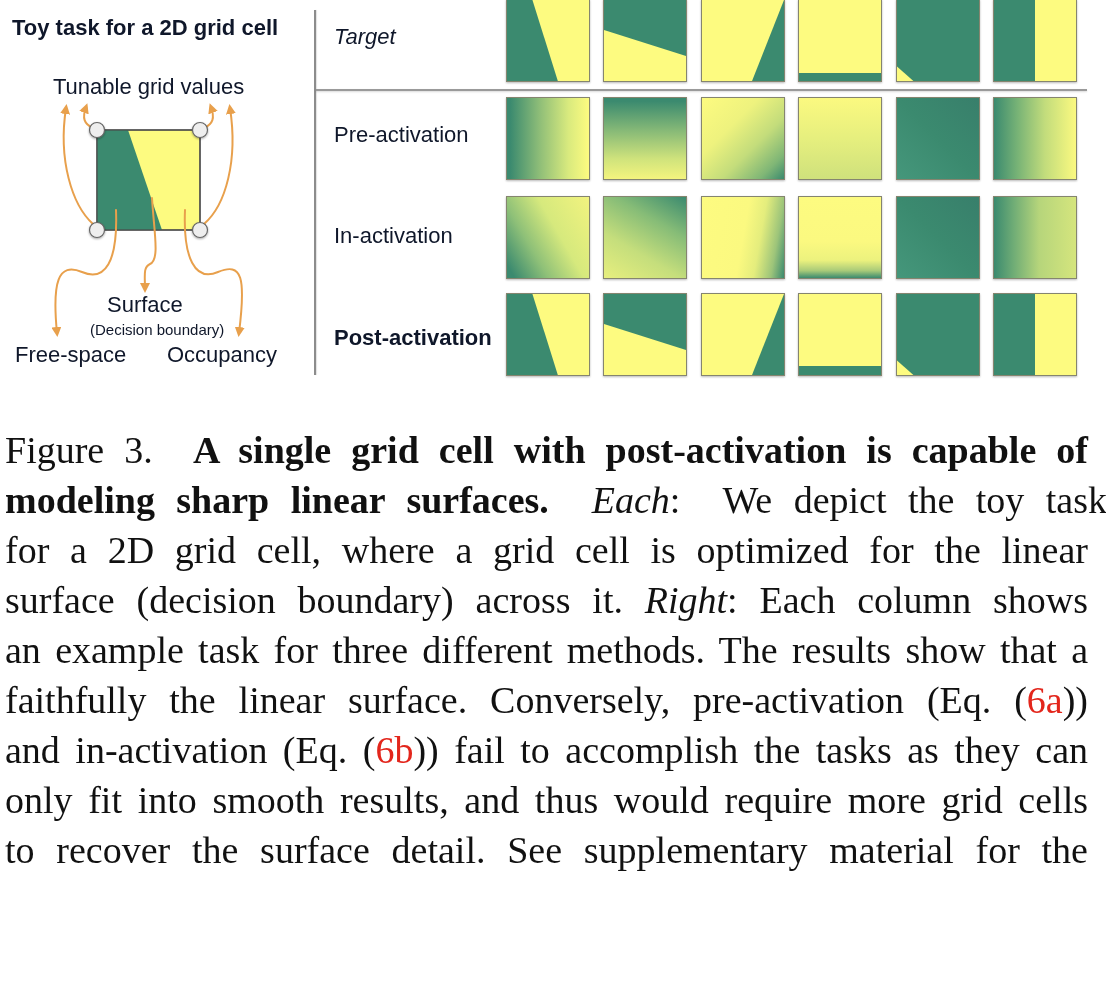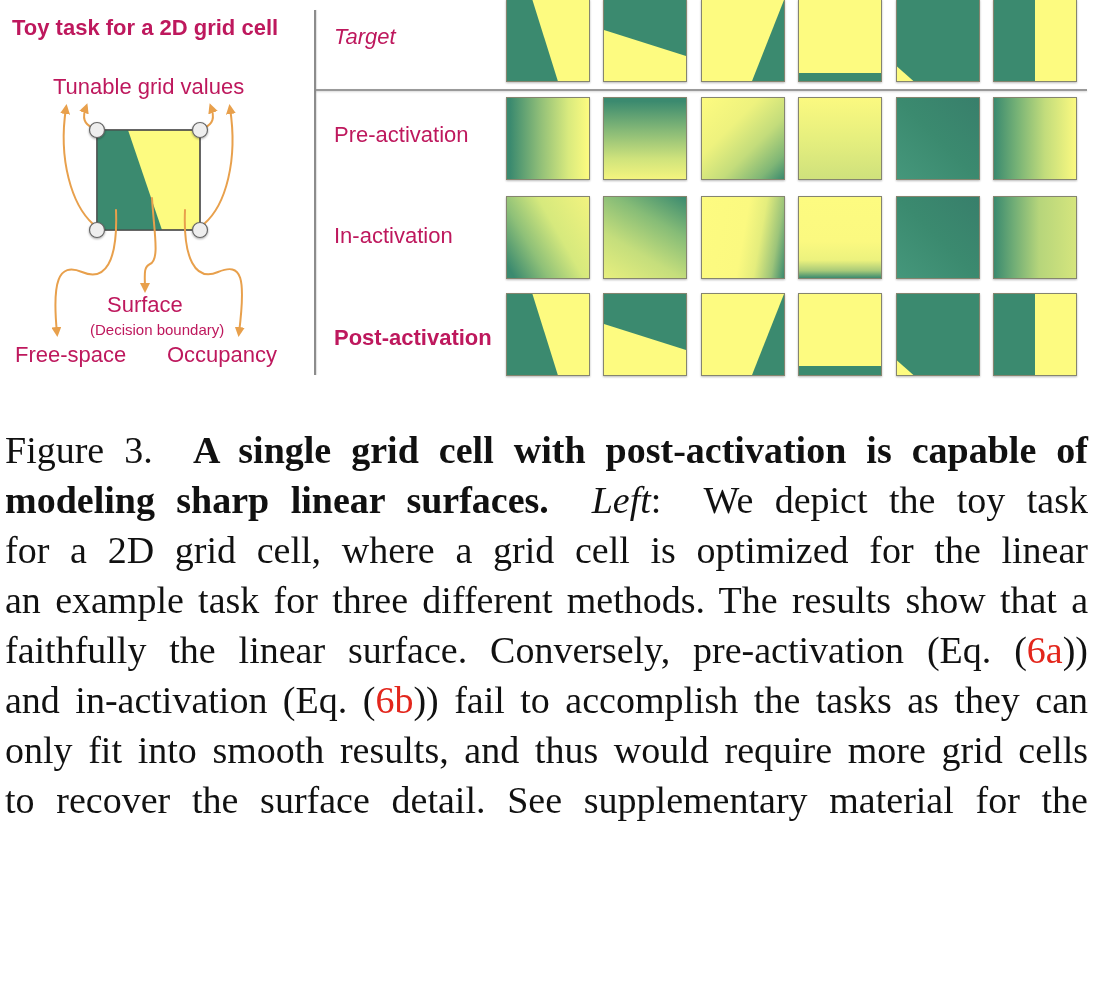--- a/index.html
+++ b/index.html
@@ -1,18 +1,18 @@
 <!DOCTYPE html>
 <html><head>
   <meta charset="utf-8">
   <style>
     html, body { margin: 0; padding: 0; background: #ffffff; }
     body { width: 1106px; height: 988px; position: relative; overflow: hidden; }
 
-    .sans { font-family: "Liberation Sans", "DejaVu Sans", sans-serif; color: #be185d; }
+    .sans { font-family: "Liberation Sans", "DejaVu Sans", sans-serif; color: #0f172a; }
     .lbl { position: absolute; font-size: 22px; line-height: 22px; white-space: nowrap; }
     .lbl.small { font-size: 15px; line-height: 15px; }
     .lbl.bold { font-weight: bold; }
 
     #left-svg { position: absolute; left: 0; top: 0; width: 310px; height: 385px; }
 
     .vdiv { position: absolute; left: 314px; top: 10px; width: 2px; height: 365px; background: #8c8c8c; box-shadow: 1px 0 1px rgba(0,0,0,0.12); }
     .hdiv { position: absolute; left: 316px; top: 89px; width: 771px; height: 2px; background: #9a9a9a; box-shadow: 0 1px 2px rgba(0,0,0,0.15); }
 
     .tile-row { position: absolute; left: 506px; display: flex; gap: 13.4px; }
@@ -210,20 +210,21 @@
           <svg viewBox="0 0 100 100" preserveAspectRatio="none">
             <polygon points="0,0 50,0 50,100 0,100"></polygon>
           </svg>
         </div>
     </div>
   </div>
 </div>
 
 <div id="caption">
   <div class="cap-line"><span class="cap-inner" style="word-spacing: 10.5568px;"><span>Figure 3.  </span><span class="b">A single grid cell with post-activation is capable of</span></span></div>
-  <div class="cap-line"><span class="cap-inner" style="word-spacing: 11.9247px;"><span class="b">modeling sharp linear surfaces.</span><span>  </span><span class="i">Left</span><span>:  We depict the toy task</span></span></div>
+  <div class="cap-line"><span class="cap-inner" style="word-spacing: 11.9247px;"><span class="b">modeling sharp linear surfaces.</span><span>  </span><span class="i">Each</span><span>:  We depict the toy task</span></span></div>
   <div class="cap-line"><span class="cap-inner" style="word-spacing: 11.232px;"><span>for a 2D grid cell, where a grid cell is optimized for the linear</span></span></div>
+  <div class="cap-line"><span class="cap-inner" style="word-spacing: 12.3008px;"><span>surface (decision boundary) across it. </span><span class="i">Right</span><span>: Each column shows</span></span></div>
   <div class="cap-line"><span class="cap-inner" style="word-spacing: 4.76136px;"><span>an example task for three different methods. The results show that a</span></span></div>
   <div class="cap-line"><span class="cap-inner" style="word-spacing: 13.3772px;"><span>faithfully the linear surface. Conversely, pre-activation (Eq. (</span><span class="ref">6a</span><span>))</span></span></div>
   <div class="cap-line"><span class="cap-inner" style="word-spacing: 5.97869px;"><span>and in-activation (Eq. (</span><span class="ref">6b</span><span>)) fail to accomplish the tasks as they can</span></span></div>
   <div class="cap-line"><span class="cap-inner" style="word-spacing: 6.15483px;"><span>only fit into smooth results, and thus would require more grid cells</span></span></div>
   <div class="cap-line"><span class="cap-inner" style="word-spacing: 12.2448px;"><span>to recover the surface detail. See supplementary material for the</span></span></div>
 </div>
 
 </body></html>

